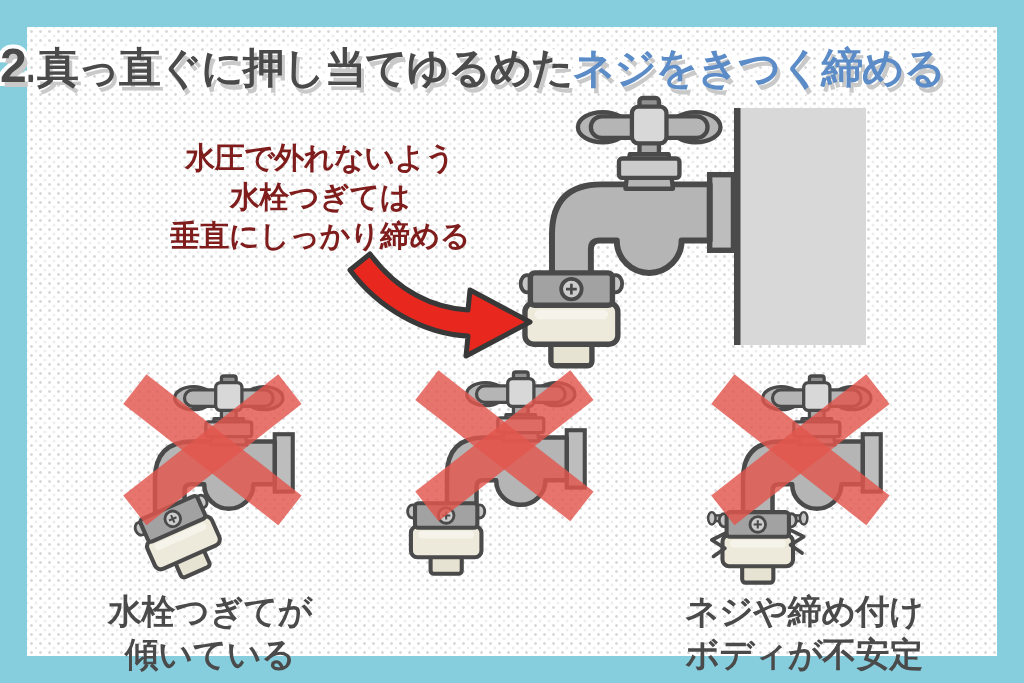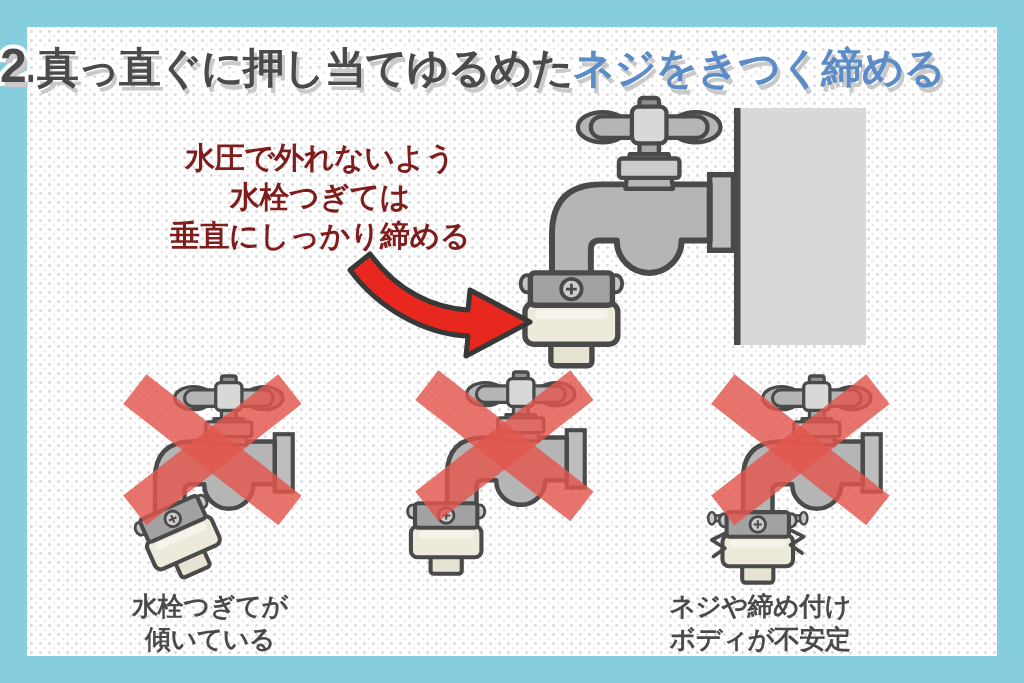--- a/index.html
+++ b/index.html
@@ -31,26 +31,26 @@
   .title .t-dark{color:#4a4a4a;}
   .title .t-blue{color:#5b8cc7;}
   .annotation{
     position:absolute;left:130px;top:138px;width:380px;
     text-align:center;color:#7f1d1d;
     font-size:30px;font-weight:800;line-height:1.3;
     white-space:pre-line;letter-spacing:-0.5px;
   }
   .caption{
     position:absolute;text-align:center;color:#4a4a4a;
-    font-size:26px;font-weight:800;line-height:1.25;
+    font-size:34px;font-weight:800;line-height:1.25;
     white-space:pre-line;letter-spacing:-0.5px;
   }
   #caption-1{left:100px;top:590px;width:220px;}
   #caption-2{left:352px;top:604px;width:320px;}
-  #caption-3{left:640px;top:590px;width:240px;}
+  #caption-3{left:684px;top:590px;width:240px;}
   svg{display:block;overflow:visible;}
   .illu{position:absolute;}
   #main-illustration{left:488px;top:92px;}
   #arrow-illustration{left:338px;top:250px;}
   #example-1{left:106px;top:372px;}
   #example-2{left:398px;top:368px;}
   #example-3{left:694px;top:372px;}
   .hidden-defs{position:absolute;width:0;height:0;}
 </style>
 </head>

